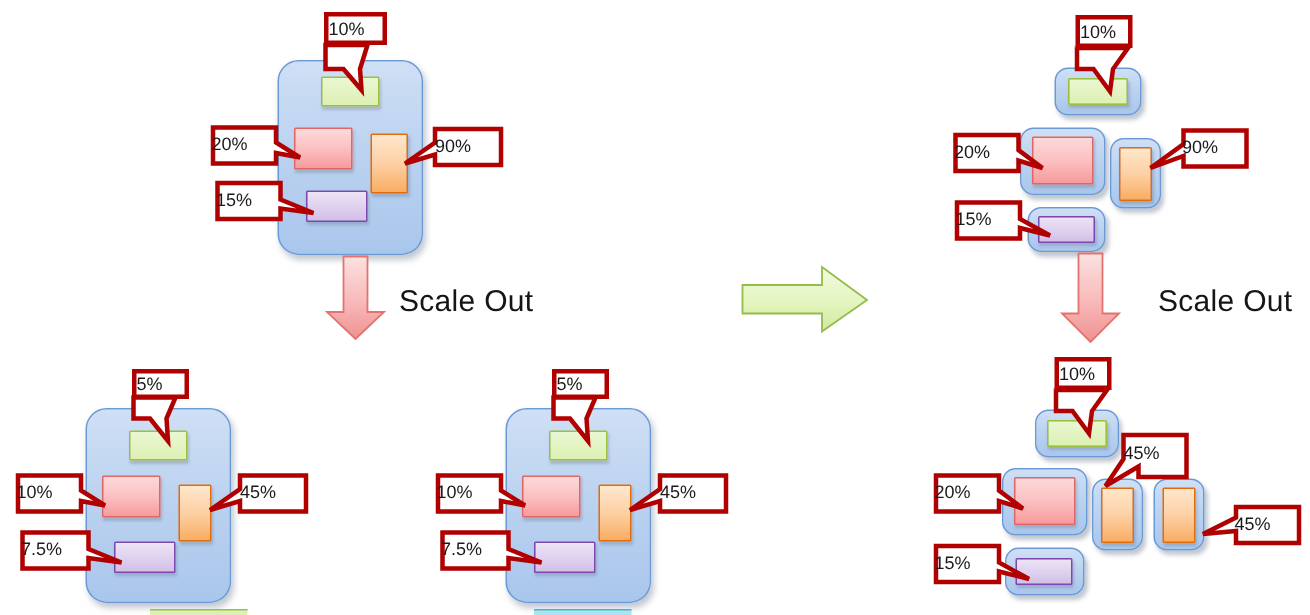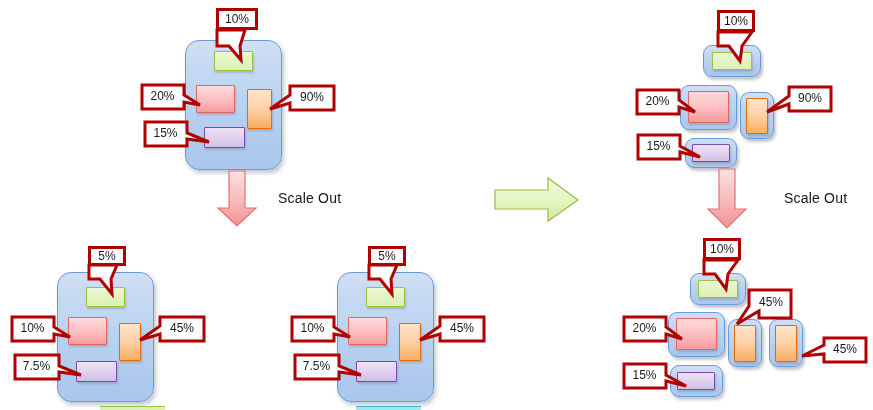--- a/index.html
+++ b/index.html
@@ -47,34 +47,33 @@
     box-shadow:1px 2px 2px rgba(120,130,150,.40);
   }
 
   
   .callout{
     background:#ffffff;
     border:3px solid #b00000;
     color:#1a1a1a;
     font-size:12px;
     line-height:1;
-    display:flex;align-items:center;justify-content:center;
+    display:flex;align-items:center;
     white-space:nowrap;
     z-index:30;
   }
   .callout-tail{position:absolute;z-index:29;overflow:visible;}
   .callout-tail svg{display:block;overflow:visible;}
 
   
   .label-text{
     color:#161616;
-    font-size:14px;
+    font-size:20px;
     white-space:nowrap;
     letter-spacing:.2px;
-    margin-left:12px;
   }
 
   
   .arrow-svg{position:absolute;overflow:visible;}
 
   
   .strip{position:absolute;height:3px;}
 </style>
 </head>
 <body>

